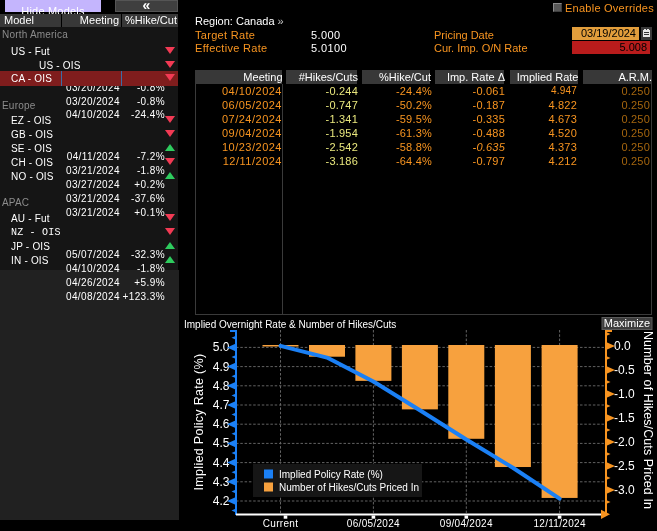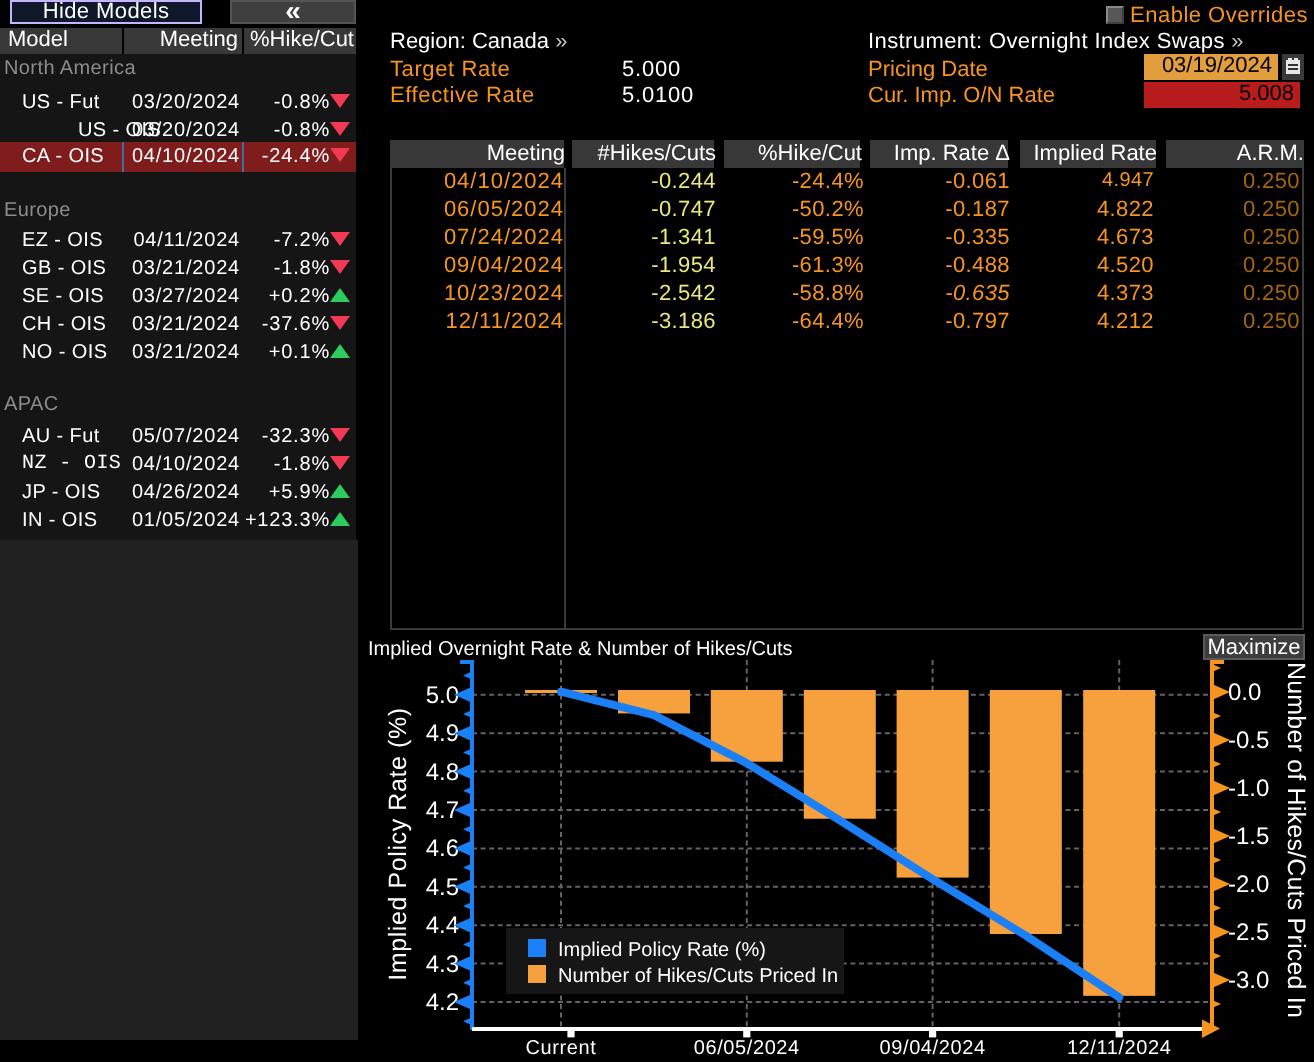--- a/index.html
+++ b/index.html
@@ -4,31 +4,31 @@
 <style>
   html,body{margin:0;padding:0;background:#000;}
   #page{position:relative;width:657px;height:531px;background:#000;overflow:hidden;
         font-family:"Liberation Sans",sans-serif;font-size:11px;color:#fff;}
   .abs{position:absolute;}
   .orange{color:#f79420;}
   .paleyel{color:#e9e77d;}
   .dimor{color:#a4650e;}
   .gray{color:#8c8c8c;}
   .r{text-align:right;}
-  .ls4{letter-spacing:0.4px;}
+  .ls4{letter-spacing:0.4px;margin-top:36px;}
 </style>
 </head>
 <body>
 <div id="page">
 
   <div class="abs" id="sidebar" style="left:0;top:0;width:180px;height:531px;background:#000;"></div>
   <div class="abs" style="left:0;top:27px;width:178px;height:243px;background:#151515;"></div>
   <div class="abs" style="left:0;top:270px;width:179px;height:250px;background:#212121;"></div>
 
-  <div class="abs" style="left:5px;top:0px;width:96px;height:12px;background:#0f172a;border:1px solid #c4b5fd;box-sizing:border-box;
+  <div class="abs" style="left:5px;top:0px;width:96px;height:12px;background:#3b82f6;border:6px solid #c4b5fd;box-sizing:border-box;
        text-align:center;line-height:11px;font-size:11px;letter-spacing:0.2px;">Hide Models</div>
   <div class="abs" style="left:115px;top:0px;width:63px;height:12px;background:#3f3f3f;border:1px solid #555;box-sizing:border-box;
        text-align:center;line-height:9px;font-size:14px;font-weight:bold;">«</div>
 
   <div class="abs" style="left:0;top:14px;width:178px;height:13px;background:#383838;"></div>
   <div class="abs" style="left:4px;top:14px;width:60px;height:13px;line-height:13px;font-size:11px;">Model</div>
   <div class="abs r" style="left:60px;top:14px;width:59px;height:13px;line-height:13px;font-size:11px;">Meeting</div>
   <div class="abs r" style="left:120px;top:14px;width:57px;height:13px;line-height:13px;font-size:11px;">%Hike/Cut</div>
   <div class="abs" style="left:61px;top:14px;width:1px;height:13px;background:#000;"></div>
   <div class="abs" style="left:121px;top:14px;width:1px;height:13px;background:#000;"></div>
@@ -100,36 +100,35 @@
         <span class="abs" style="left:165px;top:2.5px;width:0;height:0;border-left:5px solid transparent;border-right:5px solid transparent;border-top:7px solid #f23a54;"></span>
       </div>
       <div class="abs" style="left:0;top:239px;width:178px;height:14px;font-size:10px;">
         <span class="abs" style="left:11px;top:2px;letter-spacing:0.2px;">JP - OIS</span>
         <span class="abs r ls4" style="left:60px;top:2px;width:60px;">04/26/2024</span>
         <span class="abs r ls4" style="left:118px;top:2px;width:47px;">+5.9%</span>
         <span class="abs" style="left:165px;top:2.5px;width:0;height:0;border-left:5px solid transparent;border-right:5px solid transparent;border-bottom:7px solid #2ecc5e;"></span>
       </div>
       <div class="abs" style="left:0;top:253px;width:178px;height:14px;font-size:10px;">
         <span class="abs" style="left:11px;top:2px;letter-spacing:0.2px;">IN - OIS</span>
-        <span class="abs r ls4" style="left:60px;top:2px;width:60px;">01/05/2024</span>
+        <span class="abs r ls4" style="left:60px;top:2px;width:60px;">04/08/2024</span>
         <span class="abs r ls4" style="left:118px;top:2px;width:47px;">+123.3%</span>
         <span class="abs" style="left:165px;top:2.5px;width:0;height:0;border-left:5px solid transparent;border-right:5px solid transparent;border-bottom:7px solid #2ecc5e;"></span>
       </div>
     </div>
 
   <div class="abs" style="left:553px;top:3px;width:8.5px;height:8.5px;background:#575757;border-top:1px solid #8a8a8a;border-left:1px solid #8a8a8a;border-right:1px solid #3f3f3f;border-bottom:1px solid #3f3f3f;box-sizing:border-box;"></div>
   <div class="abs orange" style="left:565px;top:2px;font-size:11px;letter-spacing:0.25px;">Enable Overrides</div>
 
   <div class="abs" style="left:195px;top:15px;font-size:11px;">Region: Canada <span style="color:#c8c8c8;">»</span></div>
   <div class="abs orange" style="left:195px;top:29px;font-size:11px;letter-spacing:0.3px;">Target Rate</div>
   <div class="abs" style="left:311px;top:29px;font-size:11px;letter-spacing:0.4px;">5.000</div>
   <div class="abs orange" style="left:195px;top:42px;font-size:11px;letter-spacing:0.3px;">Effective Rate</div>
   <div class="abs" style="left:311px;top:42px;font-size:11px;letter-spacing:0.4px;">5.0100</div>
 
-  <div class="abs" style="left:434px;top:15px;font-size:11px;letter-spacing:0.2px;">Instrument: Overnight Index Swaps <span style="color:#c8c8c8;">»</span></div>
   <div class="abs orange" style="left:434px;top:29px;font-size:11px;">Pricing Date</div>
   <div class="abs orange" style="left:434px;top:42px;font-size:11px;">Cur. Imp. O/N Rate</div>
 
   <div class="abs" style="left:572px;top:27px;width:67px;height:13px;background:#e29e3c;color:#000;text-align:right;
        line-height:13px;padding-right:3px;box-sizing:border-box;font-size:11px;">03/19/2024</div>
   <div class="abs" style="left:641px;top:27px;width:11px;height:13px;background:#3a3a3a;">
     <div class="abs" style="left:2px;top:3px;width:7px;height:7px;background:#e8e8e8;"></div>
     <div class="abs" style="left:3px;top:5px;width:5px;height:1px;background:#333;"></div>
     <div class="abs" style="left:3px;top:7px;width:5px;height:1px;background:#333;"></div>
     <div class="abs" style="left:3px;top:2px;width:2px;height:1px;background:#e8e8e8;"></div>

